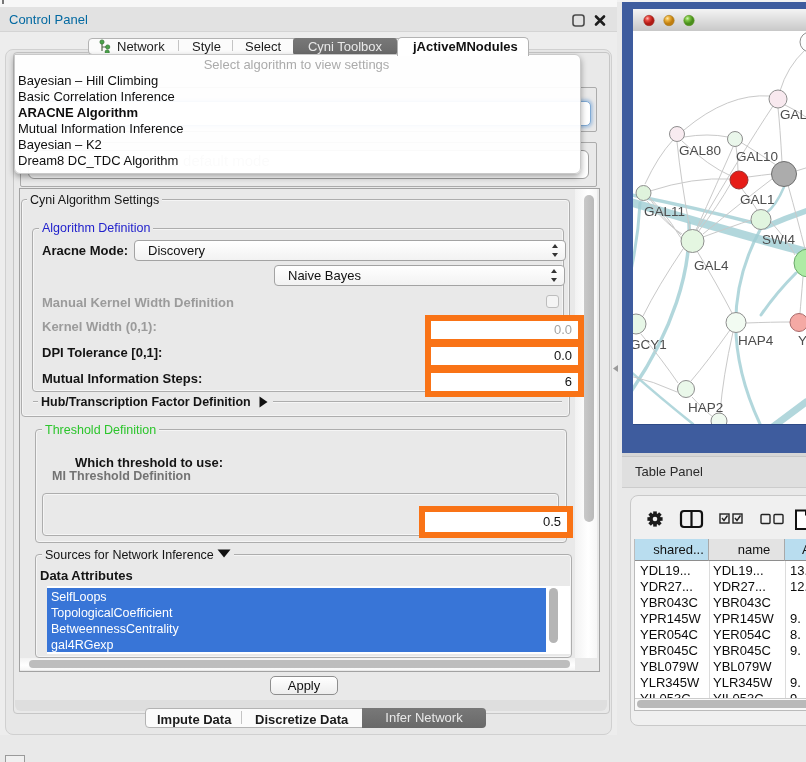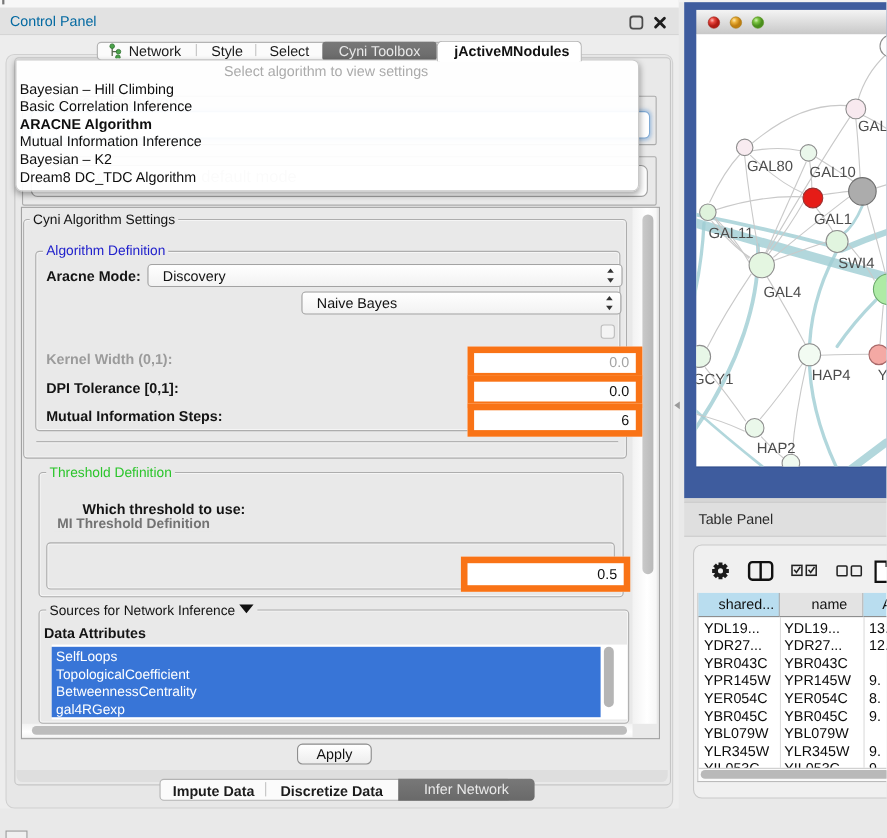--- a/index.html
+++ b/index.html
@@ -89,32 +89,36 @@
 </div>
 
 <div class="combo" style="left:274px;top:265px;width:289px;height:19px;">
   <span class="tx">Naive Bayes</span>
   <svg class="ar" viewBox="0 0 8 17">
         <path d="M4,2 L7,6 H1 Z" fill="#333"></path>
         <path d="M4,15 L1,11 H7 Z" fill="#333"></path>
       </svg>
 </div>
 
+<div class="abs lblgray" style="left:42px;top:295px;">Manual Kernel Width Definition</div>
 <div class="abs" style="left:546px;top:295px;width:11px;height:11px;background:#f4f4f4;border:1px solid #bdbdbd;border-radius:3px;"></div>
 
 <div class="abs lblgray" style="left:42px;top:319px;">Kernel Width (0,1):</div>
 <div class="field" style="left:425px;top:315px;width:141px;height:18px;color:#a4a4a4;">0.0</div>
 
 <div class="abs lbl" style="left:42px;top:345px;">DPI Tolerance [0,1]:</div>
 <div class="field" style="left:425px;top:341px;width:141px;height:18px;">0.0</div>
 
 <div class="abs lbl" style="left:42px;top:371px;">Mutual Information Steps:</div>
 <div class="field" style="left:425px;top:367px;width:141px;height:18px;">6</div>
 
 <div class="abs" style="left:33px;top:401px;width:529px;height:1px;background:#adadad;box-shadow:0 1px 0 rgba(255,255,255,.55);"></div>
+<div class="abs gtitle lbl" style="left:38px;top:395px;padding-right:4px;">Hub/Transcription Factor Definition&nbsp;&nbsp;<svg width="11" height="12" viewBox="0 0 11 12" style="vertical-align:-2px;">
+        <path d="M1.5,0.5 L9.5,6 L1.5,11.5 Z" fill="#111"></path>
+      </svg></div>
 
 <div class="grp" style="left:35px;top:429px;width:530px;height:112px;"></div>
 <div class="abs gtitle" style="left:42px;top:423px;color:#2cc52c;">Threshold Definition</div>
 
 <div class="abs lbl" style="left:75px;top:455px;">Which threshold to use:</div>
 
 <div class="grp" style="left:42px;top:493px;width:515px;height:41px;"></div>
 <div class="abs gtitle" style="left:49px;top:469px;color:#737373;font-weight:bold;">MI Threshold Definition</div>
 <div class="field" style="left:419px;top:506px;width:136px;height:20px;line-height:20px;">0.5</div>
 

